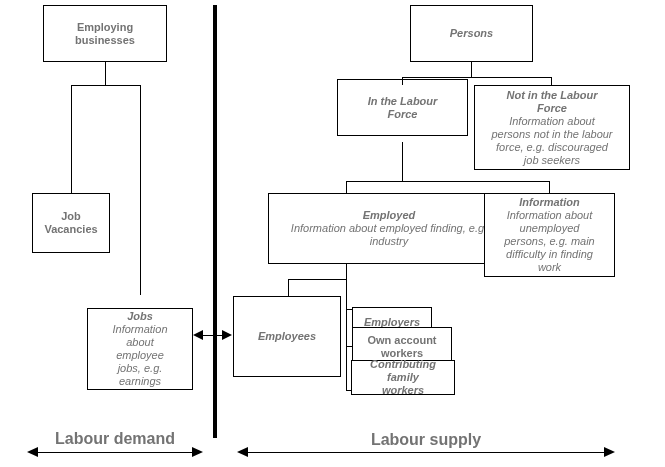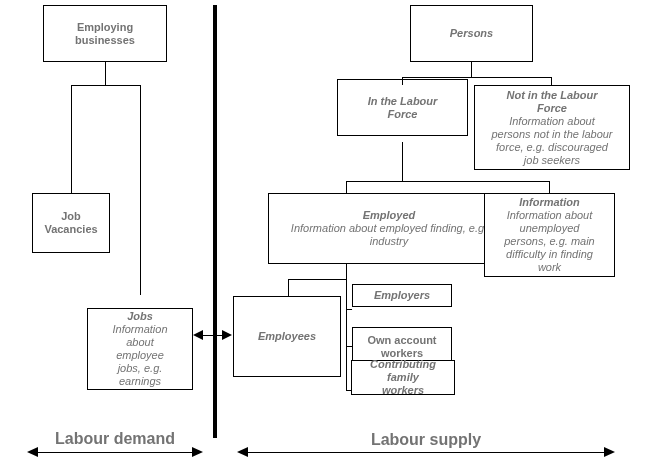--- a/index.html
+++ b/index.html
@@ -98,21 +98,21 @@
 
   <div class="box pad-norm" style="left:484px; top:193px; width:131px; height:84px;">
     <div class="title">Information</div>
     <div class="body">Information about unemployed persons, e.g. main difficulty in finding work</div>
   </div>
 
   <div class="box pad-norm" style="left:233px; top:296px; width:108px; height:81px;">
     <div class="title">Employees</div>
   </div>
 
-  <div class="box pad-norm" style="left:352px; top:284px; width:100px; height:23px;">
+  <div class="box pad-norm" style="left:352px; top:307px; width:80px; height:23px;justify-content:flex-end;">
     <div class="title">Employers</div>
   </div>
 
   <div class="box pad-tight" style="left:352px; top:327px; width:100px; height:39px;">
     <div class="title">Own account workers</div>
   </div>
 
   <div class="box pad-norm" style="left:351px; top:360px; width:104px; height:35px;">
     <div class="title">Contributing family workers</div>
   </div>

